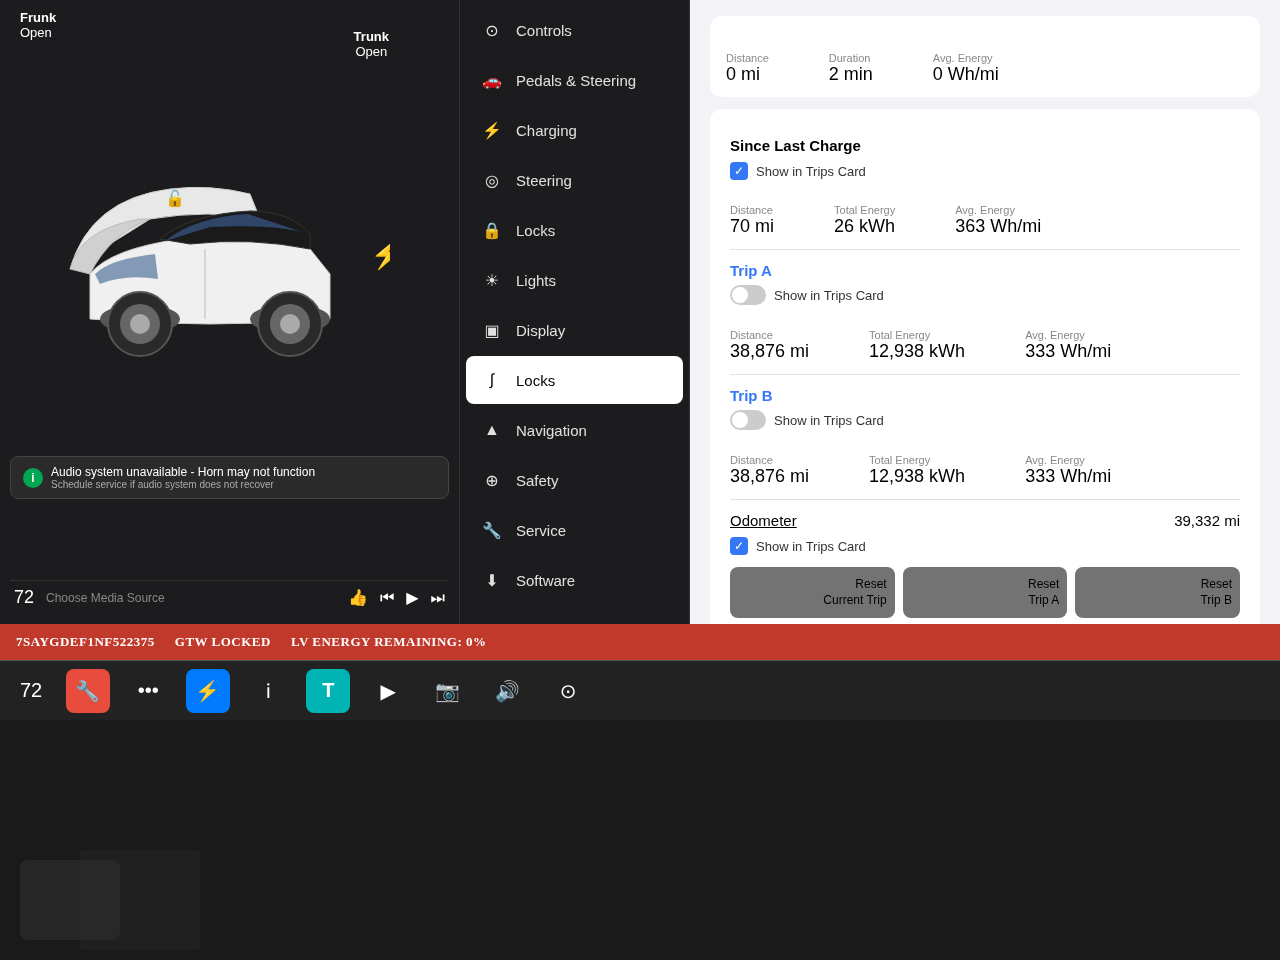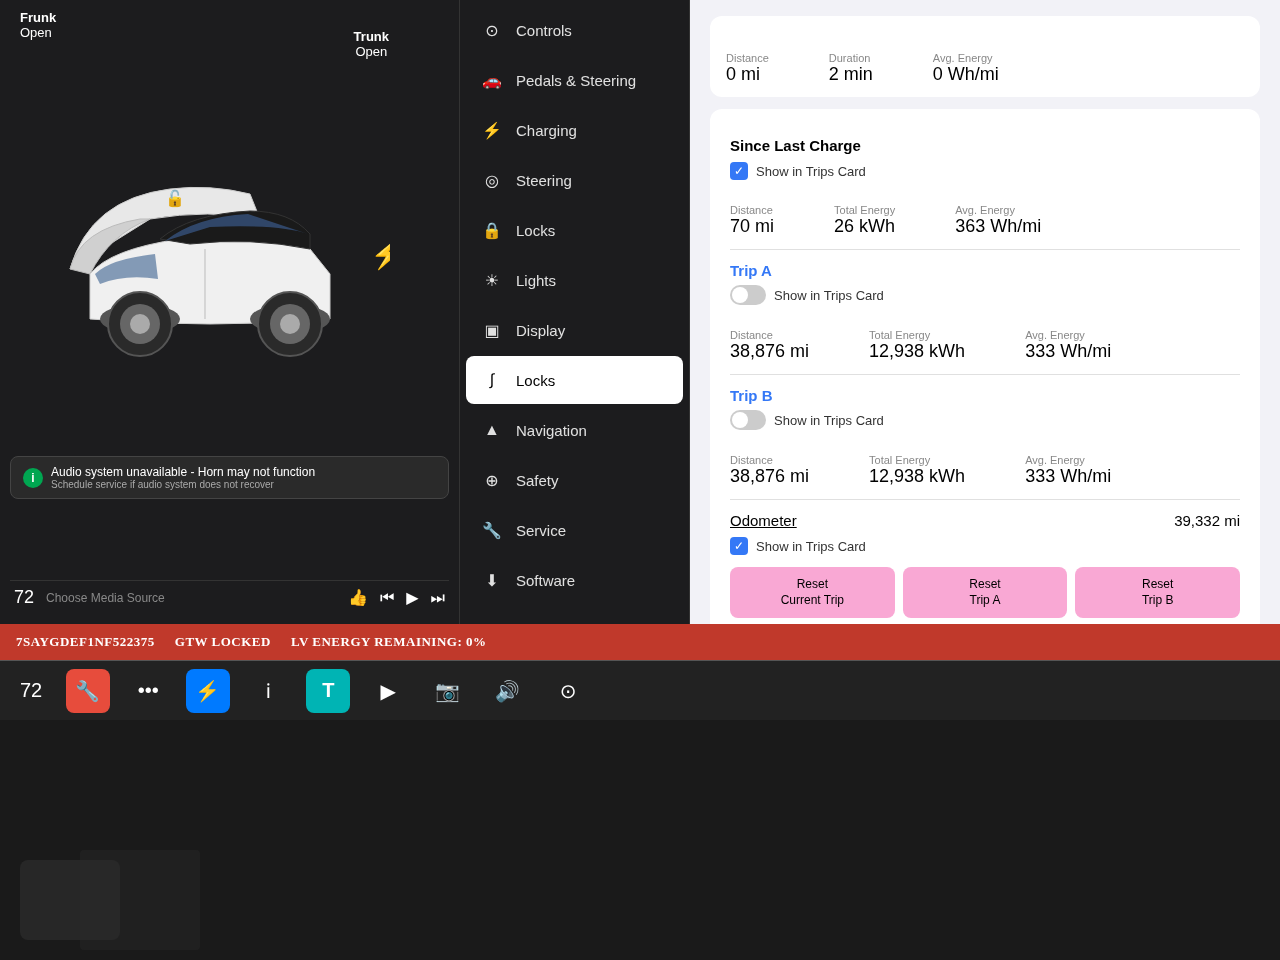--- a/index.html
+++ b/index.html
@@ -251,28 +251,28 @@
       color: #000;
     }
 
     .reset-buttons-row {
       display: flex;
       gap: 8px;
       margin-top: 12px;
     }
     .reset-btn {
       flex: 1;
-      background: #f9a8d4;
+      background: #737373;
       border: none;
       border-radius: 8px;
       padding: 10px 8px;
       font-size: 12px;
       color: #000;
       cursor: pointer;
-      text-align: center;
+      text-align: right;
       line-height: 1.3;
     }
 
     
     .status-bar {
       height: 36px;
       background: #c0392b;
       display: flex;
       align-items: center;
       padding: 0 16px;

